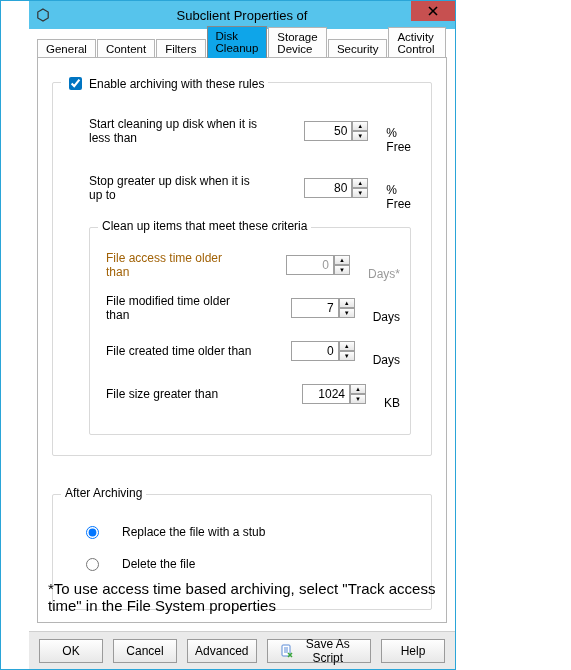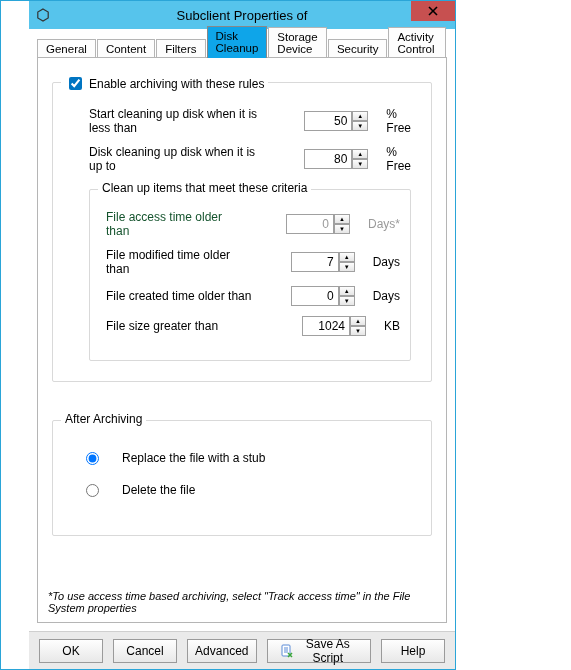--- a/index.html
+++ b/index.html
@@ -118,21 +118,21 @@
   .row {
     display: flex;
     align-items: center;
     margin: 10px 0 10px 18px;
     gap: 8px;
     justify-content: space-between;
   }
   .row-label {
     width: 210px;
   }
-  .row-label.disabled { color: #14532d; }
+  .row-label.disabled { color: #a16207; }
   .spinner {
     display: flex;
     width: 66px;
     margin-left: 30px;
   }
   .spinner input {
     width: 48px;
     height: 20px;
     text-align: right;
     padding-right: 4px;
@@ -155,20 +155,21 @@
     background: linear-gradient(#fdfdfd,#e6e6e6);
     display: flex;
     align-items: center;
     justify-content: center;
     cursor: pointer;
     font-size: 6px;
     line-height: 1;
   }
   .unit {
     margin-left: 10px;
+    margin-top: 19px;
   }
   .subgroup {
     border: 1px solid #d9d9d9;
     border-radius: 2px;
     margin: 16px 8px 0 18px;
     padding: 10px 10px 14px 10px;
     position: relative;
   }
   .subgroup-legend {
     position: absolute;
@@ -200,22 +201,21 @@
     margin: 10px 0 16px 8px;
   }
   .radio {
     width: 13px;
     height: 13px;
   }
   .footnote {
     position: absolute;
     bottom: 8px;
     left: 10px;
-    font-size: 11px;
-    font-style: italic;
+    font-size: 15px;
   }
   .button-bar {
     height: 38px;
     background: #eaeaea;
     border-top: 1px solid #cfcfcf;
     display: flex;
     align-items: center;
     justify-content: space-between;
     padding: 0 10px;
     gap: 10px;
@@ -283,21 +283,21 @@
             <input type="text" value="50" style="">
             <div class="spinbtns">
               <div class="spinbtn">▲</div>
               <div class="spinbtn">▼</div>
             </div>
           </div>
           <span class="unit">% Free</span>
         </div>
 
         <div class="row">
-          <span class="row-label">Disk cleaning up disk when it is up to</span>
+          <span class="row-label">Stop greater up disk when it is up to</span>
           <div class="spinner">
             <input type="text" value="80" style="">
             <div class="spinbtns">
               <div class="spinbtn">▲</div>
               <div class="spinbtn">▼</div>
             </div>
           </div>
           <span class="unit">% Free</span>
         </div>
 

